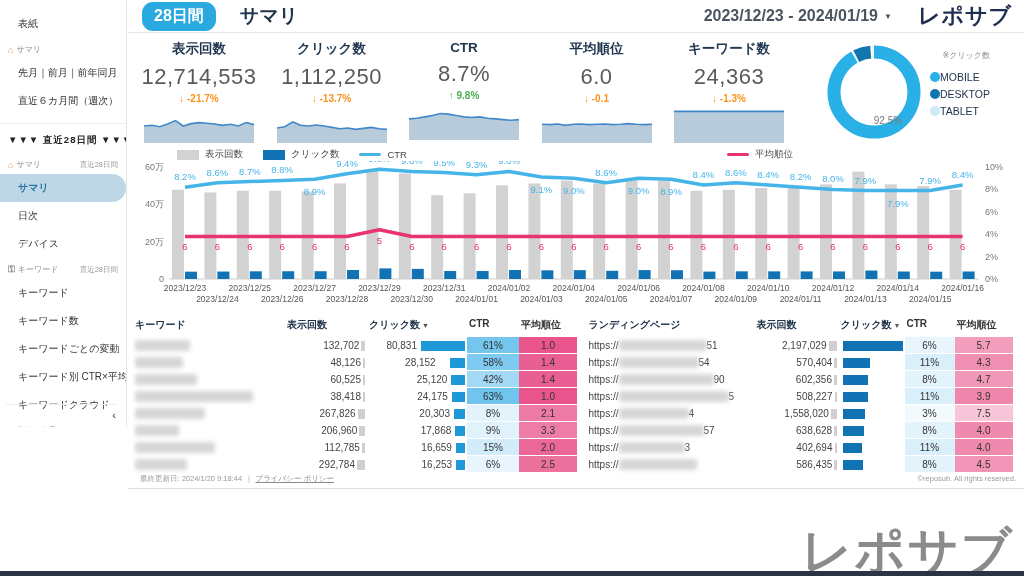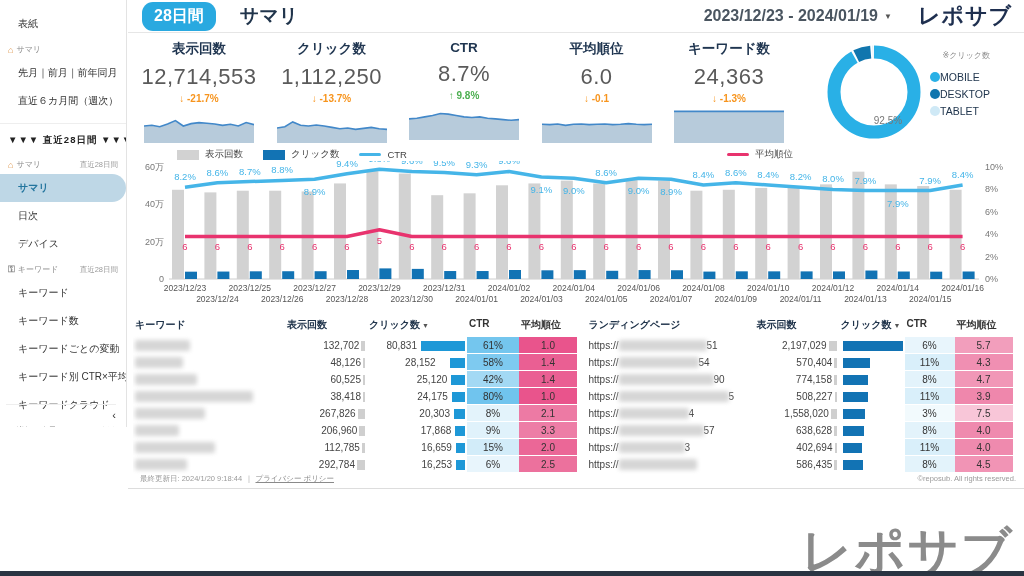--- a/index.html
+++ b/index.html
@@ -414,21 +414,21 @@
             <span class="blur-block" style="width: 118px;"></span>
           </div>
           <div class="td num">
             <span>38,418</span>
             <span class="mini-bar" style="background: rgb(207, 207, 207); width: 2px;"></span>
           </div>
           <div class="td" style="justify-content: flex-start;">
             <span style="margin-left: auto; margin-right: 2px;">24,175</span>
             <span class="mini-bar" style="background: rgb(30, 152, 215); width: 13.1596px;"></span>
           </div>
-          <div class="td cell-shade" style="background: rgb(112, 196, 238);">80%</div>
+          <div class="td cell-shade" style="background: rgb(112, 196, 238);">63%</div>
           <div class="td cell-shade" style="background: rgb(233, 84, 140);">1.0</div>
           <div class="td">
             <span class="blur-block" style="width: 70px;"></span>
           </div>
           <div class="td num">
             <span>267,826</span>
             <span class="mini-bar" style="background: rgb(207, 207, 207); width: 7.31805px;"></span>
           </div>
           <div class="td" style="justify-content: flex-start;">
             <span style="margin-left: auto; margin-right: 2px;">20,303</span>
@@ -511,21 +511,21 @@
             <span class="mini-bar" style="background: rgb(18, 115, 180); width: 27px; margin-left: 2px;"></span>
           </div>
           <div class="td cell-shade" style="background: rgb(217, 239, 250);">11%</div>
           <div class="td cell-shade" style="background: rgb(240, 143, 178);">4.3</div>
           <div class="td">
             <span>https://</span>
             <span class="blur-block" style="width: 95px;"></span>
             <span>90</span>
           </div>
           <div class="td num">
-            <span>774,158</span>
+            <span>602,356</span>
             <span class="mini-bar" style="background: rgb(207, 207, 207); width: 2.52827px;"></span>
           </div>
           <div class="td" style="justify-content: flex-start;">
             <span class="mini-bar" style="background: rgb(18, 115, 180); width: 25.2px; margin-left: 2px;"></span>
           </div>
           <div class="td cell-shade" style="background: rgb(227, 243, 251);">8%</div>
           <div class="td cell-shade" style="background: rgb(241, 151, 183);">4.7</div>
           <div class="td">
             <span>https://</span>
             <span class="blur-block" style="width: 110px;"></span>

